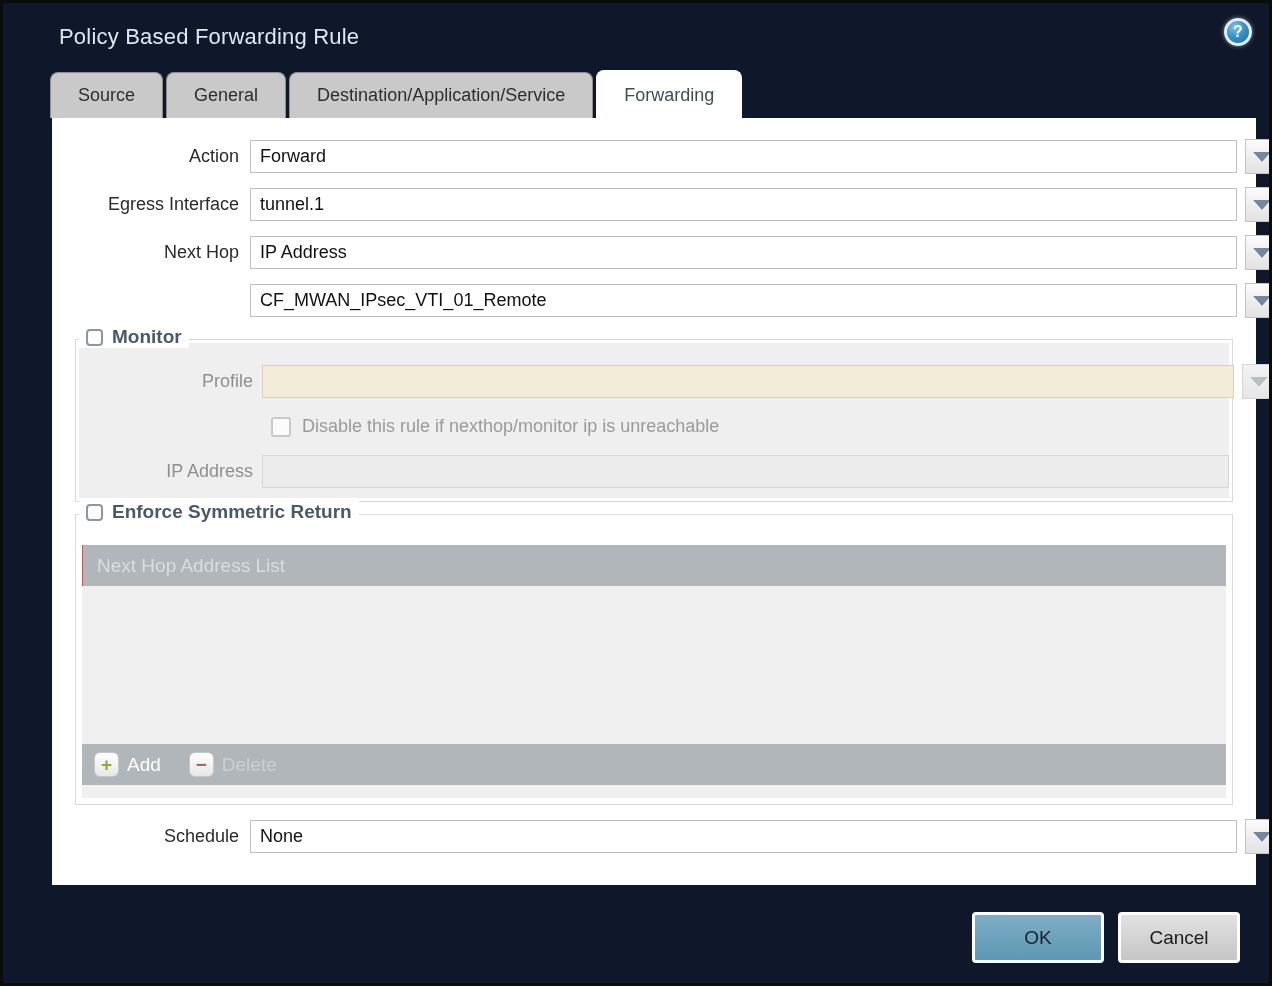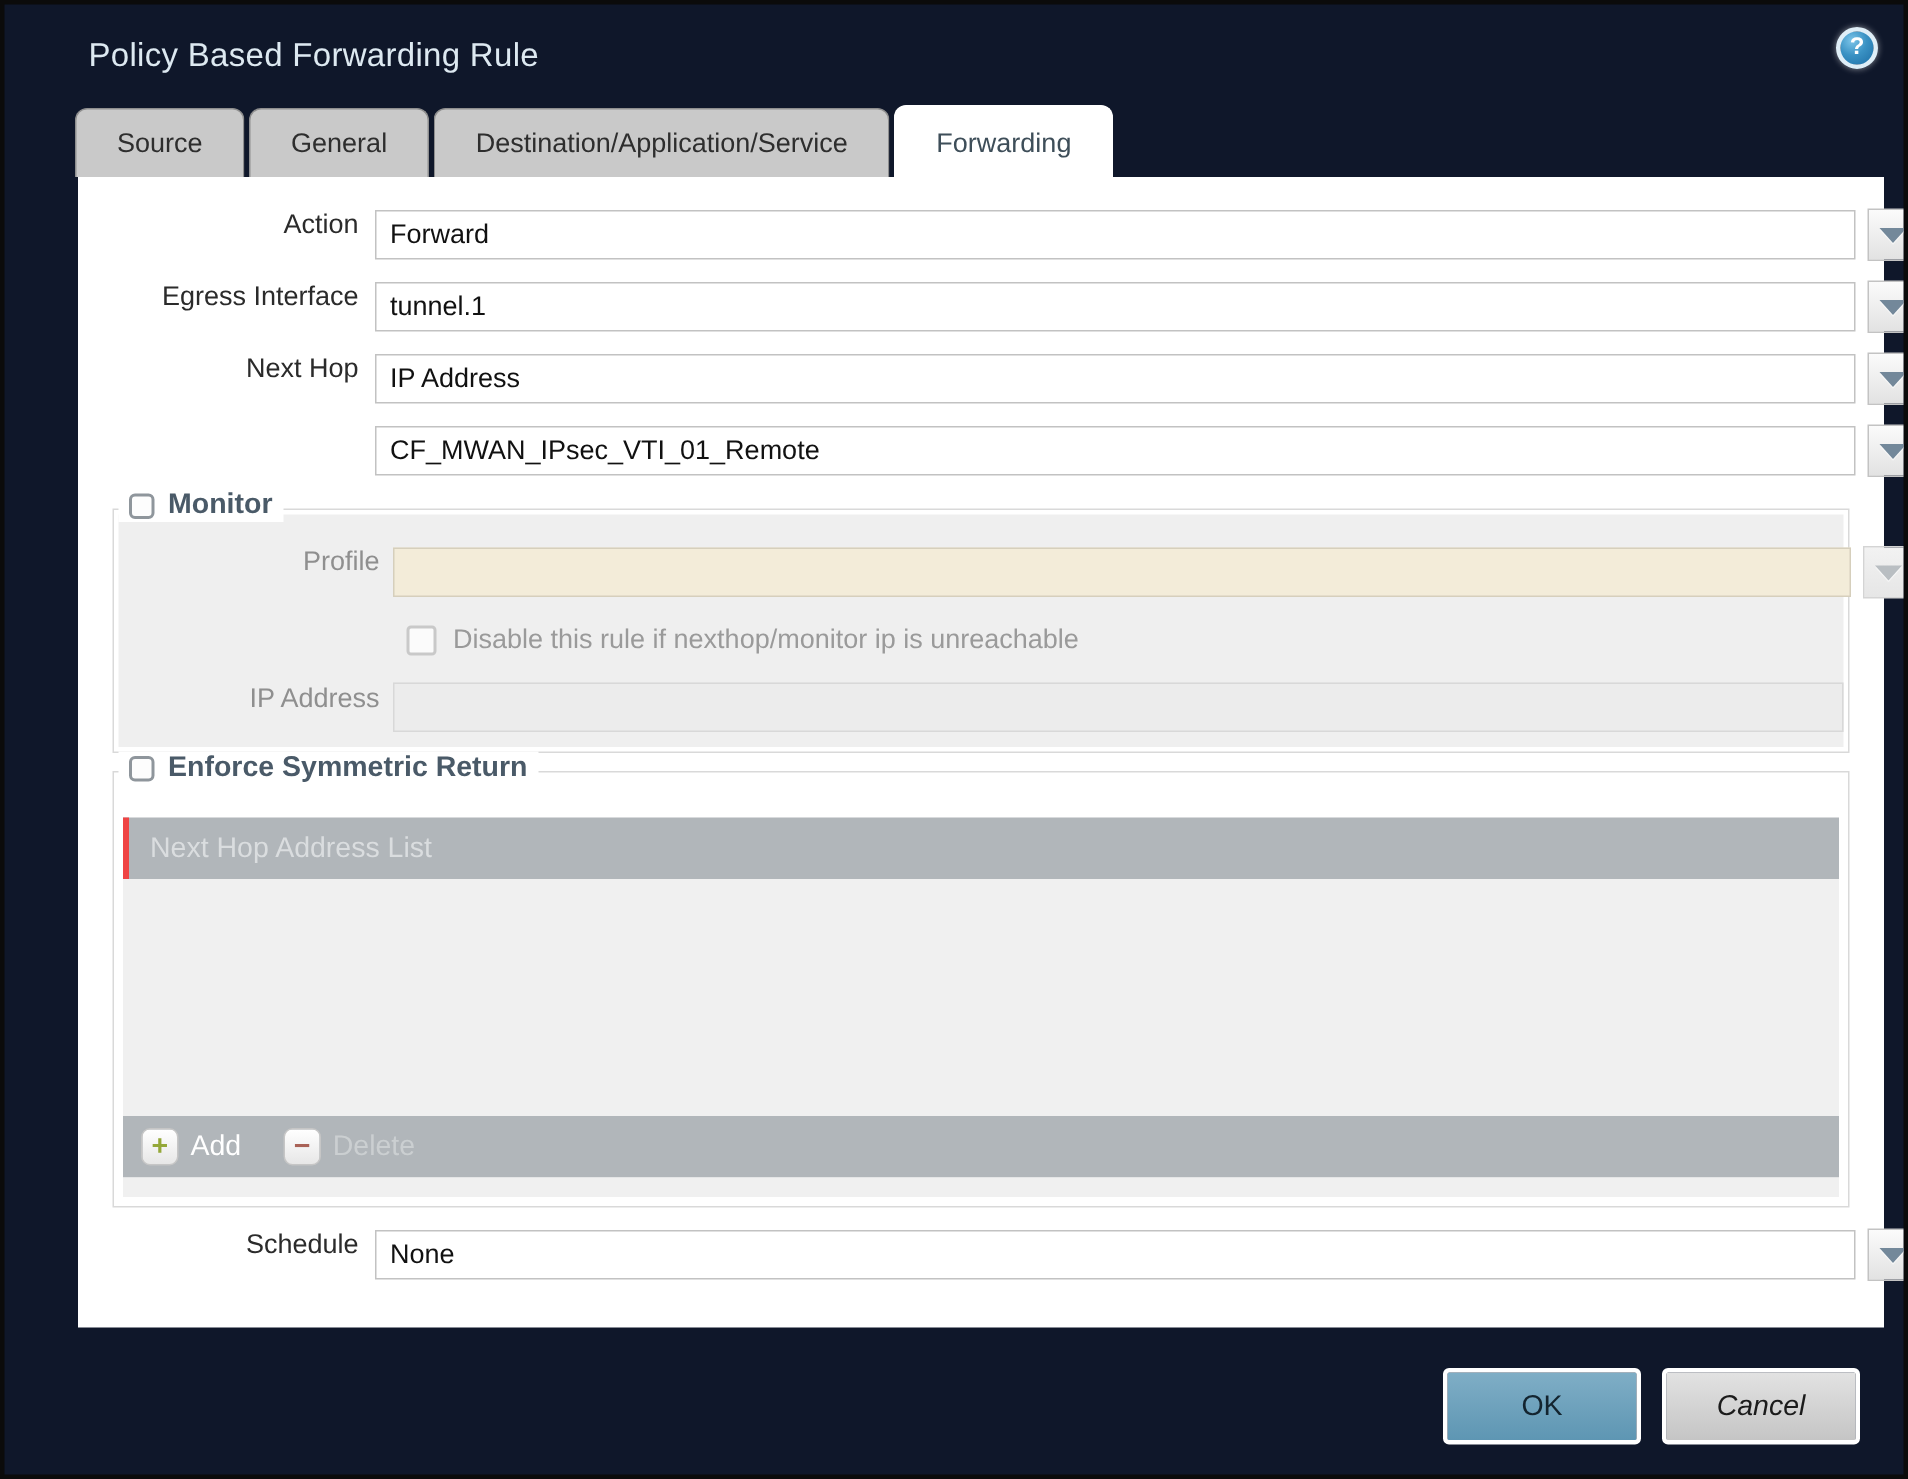--- a/index.html
+++ b/index.html
@@ -44,21 +44,21 @@
     background:#FFFFFF; border-color:#FFFFFF;
     color:#3E4E59; height:48px; line-height:48px;
   }
 
   
   .content {
     margin:0 13px; background:#FFFFFF;
     height:767px; padding-top:21px;
   }
 
-  .row { display:flex; margin-bottom:13px; }
+  .row { display:flex; align-items:center; margin-bottom:13px; }
   .row-label {
     width:198px; padding-right:11px; text-align:right;
     font-size:18px; color:#2B2B2B; flex:none;
   }
   .combo { display:flex; align-items:center; }
   .text-input {
     height:33px; border:1px solid #C2C2C2; background:#FFFFFF;
     font-family:"Liberation Sans", sans-serif;
     font-size:18px; color:#111; padding:0 9px; outline:none;
   }
@@ -110,21 +110,21 @@
   .input-beige { background:#F3ECD9; border-color:#D6CFBC; width:972px; }
   .input-gray  { background:#ECECEC; border-color:#D8D8D8; width:1008px; }
   .disable-row { display:flex; align-items:center; gap:11px; margin:17px 0 18px 192px; }
   .disable-label { font-size:18px; color:#9A9A9A; }
   .monitor-panel .row { margin-bottom:0; }
 
   
   .nh-table { margin:30px 6px 6px 6px; }
   .nh-header {
     height:41px; background:#B1B6BA;
-    border-left:4px solid #ef4444;
+    border-left:1px solid #ef4444;
     display:flex; align-items:center; padding-left:14px;
     font-size:19px; color:#DADDDF;
   }
   .nh-body { height:158px; background:#F0F0F0; }
   .nh-footer {
     height:41px; background:#B1B6BA;
     display:flex; align-items:center; gap:28px; padding-left:12px;
   }
   .nh-strip { height:13px; background:#F0F0F0; }
   .tbl-btn { display:flex; align-items:center; gap:8px; cursor:pointer; }
@@ -148,21 +148,21 @@
     display:flex; justify-content:flex-end; gap:14px;
     padding:27px 29px 0 0;
   }
   .btn {
     height:51px; border-radius:4px;
     border:3px solid #FFFFFF;
     font-family:"Liberation Sans", sans-serif;
     font-size:19px; cursor:pointer;
   }
   .btn-ok { width:132px; background:linear-gradient(#7FAEC6,#5E96B3); color:#13242F; }
-  .btn-cancel { width:132px; background:linear-gradient(#E2E2E2,#C5C5C5); color:#1B1B1B;font-style:italic; }
+  .btn-cancel { width:122px; background:linear-gradient(#E2E2E2,#C5C5C5); color:#1B1B1B; }
 </style>
 </head>
 <body>
 
 <div class="frame">
 
   <div class="titlebar">
     <span class="dialog-title">Policy Based Forwarding Rule</span>
     <span class="help-icon">?</span>
   </div>

